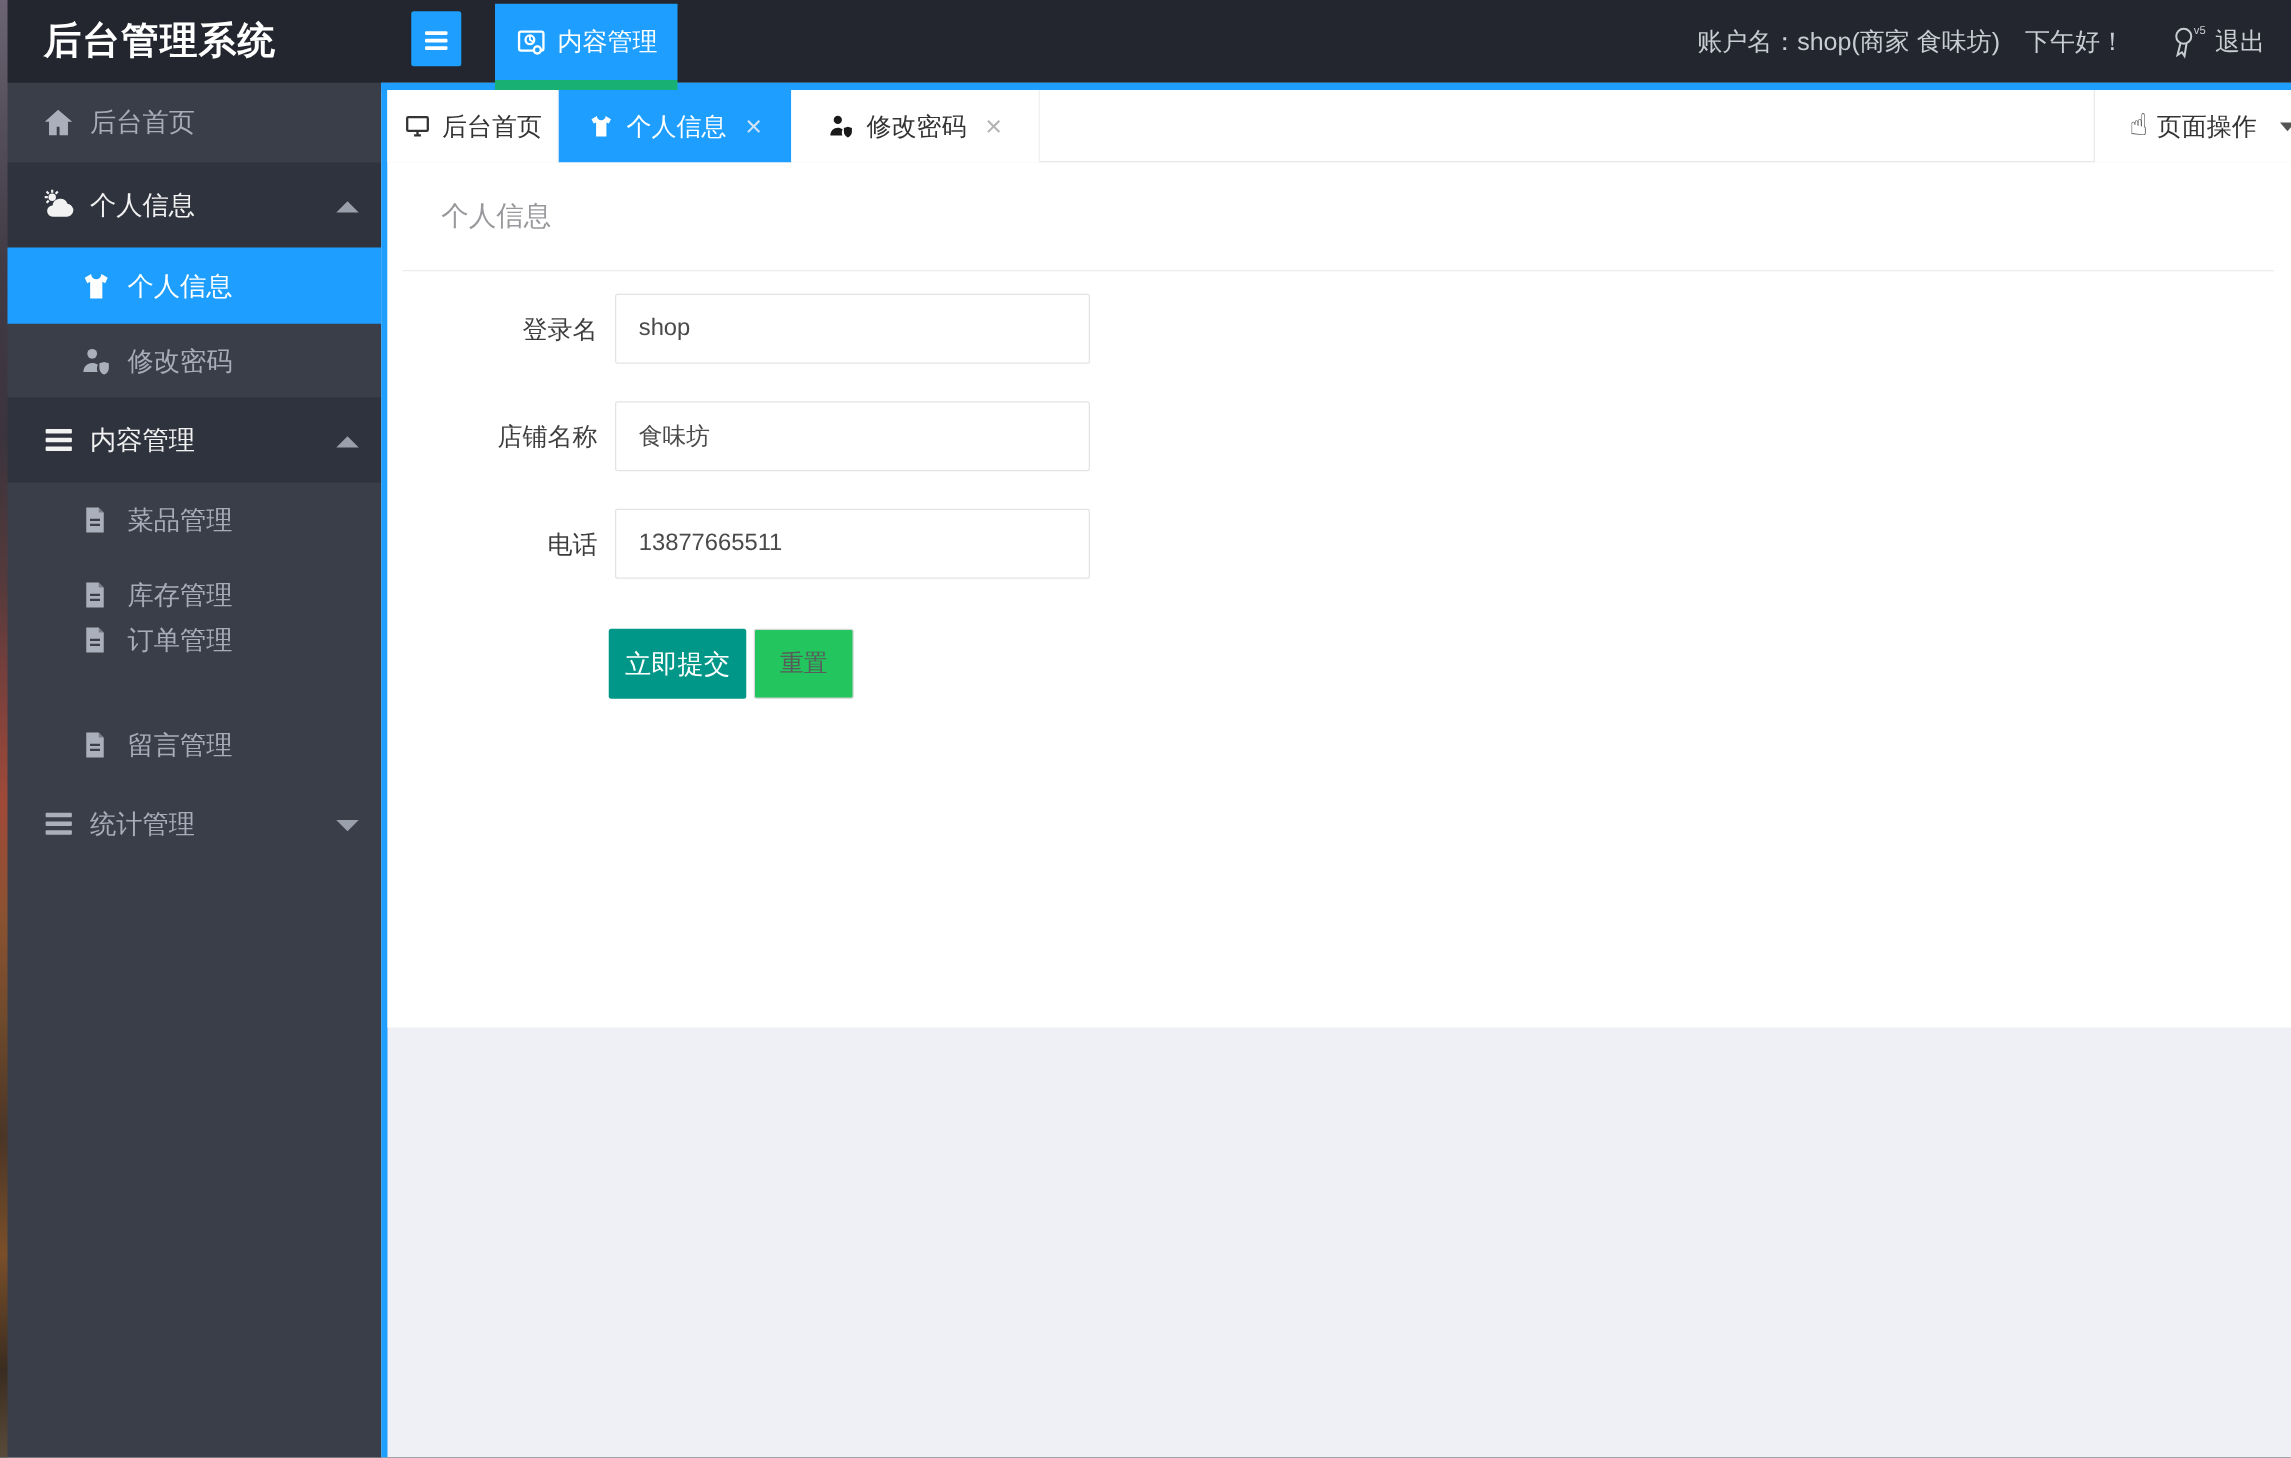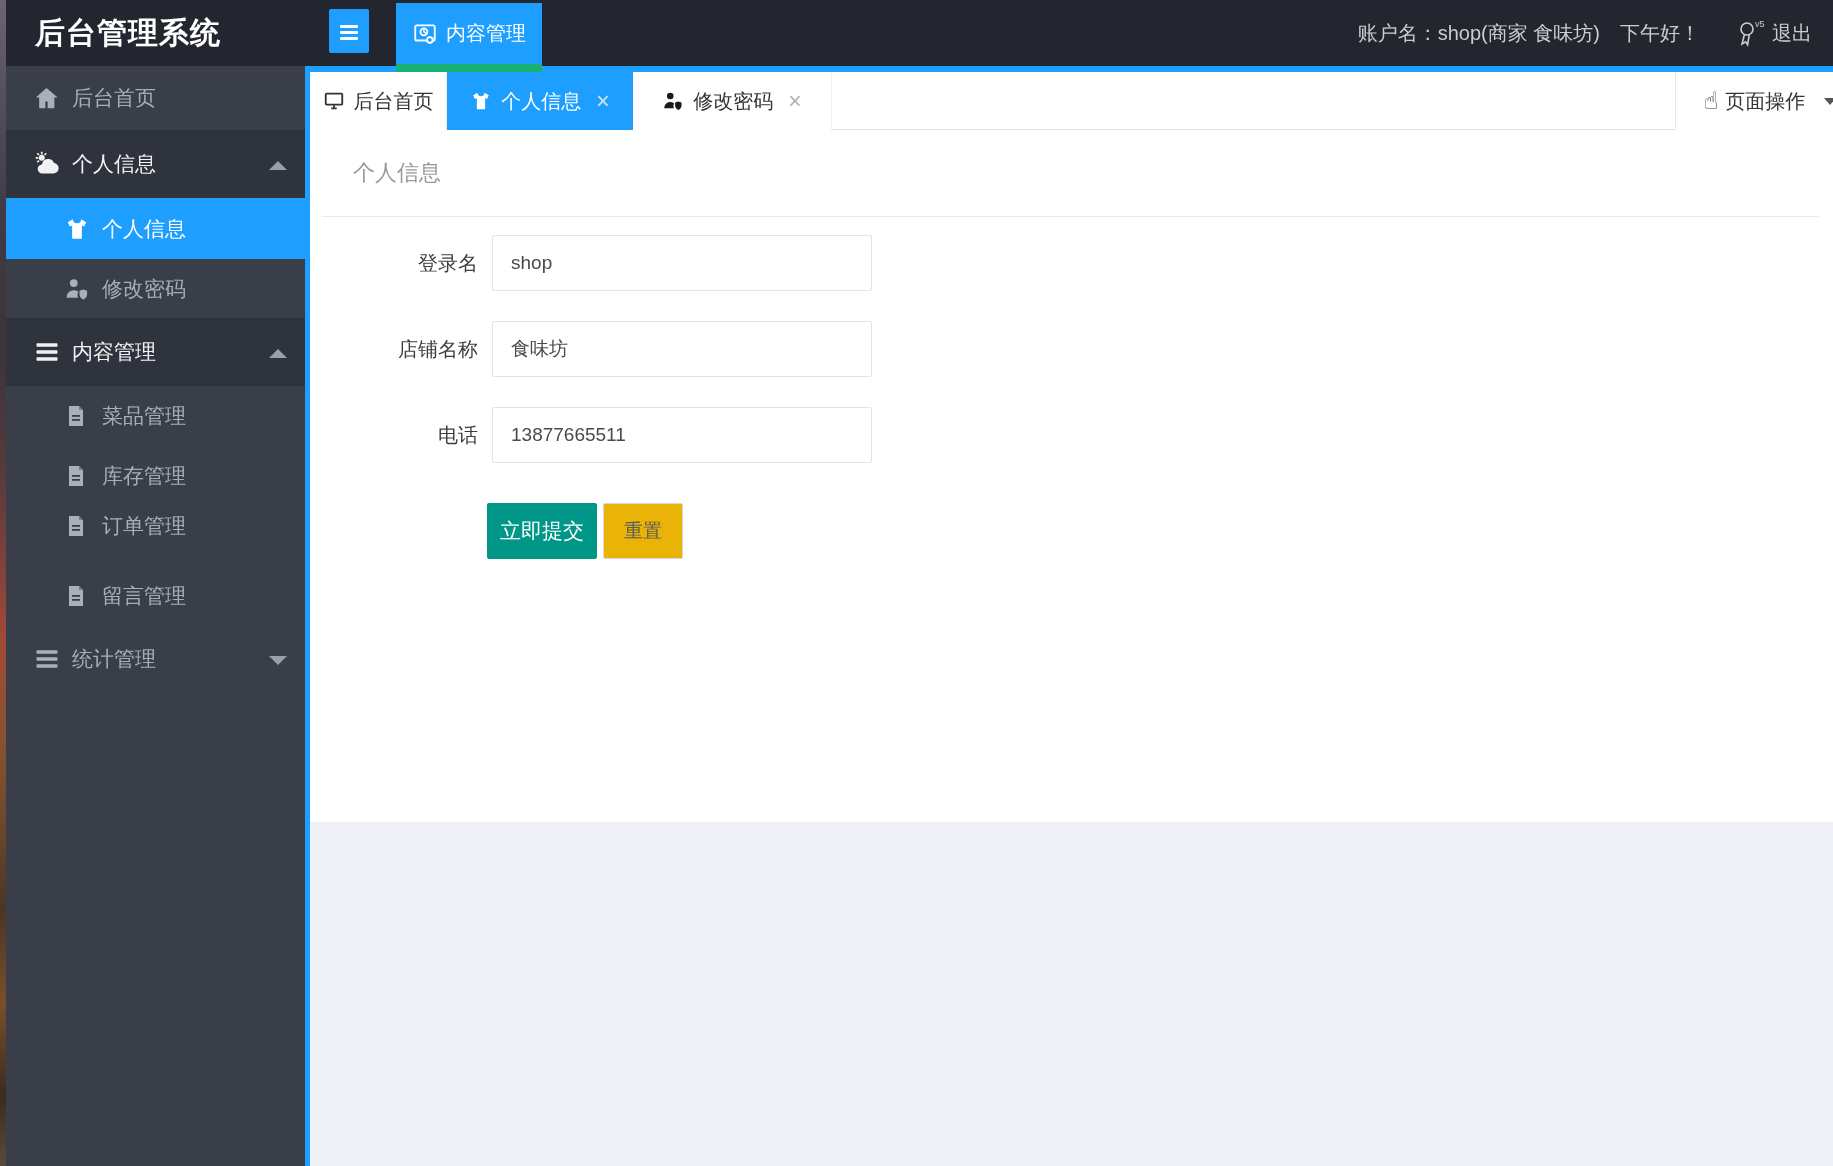--- a/index.html
+++ b/index.html
@@ -67,21 +67,21 @@
   .card-title { height:86px; line-height:86px; padding-left:43px; font-size:22px; color:#98999c; }
   .card-divider { margin:0 14px 0 12px; border-bottom:1px solid #ebebeb; }
   .form { padding-top:18px; }
   .f-row { display:flex; align-items:center; margin-bottom:30px; }
   .f-label { width:168px; text-align:right; font-size:20px; color:#3d3d3d; flex:none; }
   .f-input { margin-left:14px; width:380px; height:56px; border:1px solid #e3e3e3; border-radius:2px;
     padding:16px 18px; font-size:19px; color:#4a4a4a; outline:none; background:#fff; font-family:"Liberation Sans","DejaVu Sans",sans-serif; }
   .f-btns { margin-left:177px; margin-top:40px; display:flex; gap:6px; }
   .btn-submit { width:110px; height:56px; background:#009688; color:#fff; border:none; border-radius:2px;
     font-size:21px; cursor:pointer; font-family:inherit; }
-  .btn-reset { width:80px; height:56px; background:#eab308; color:#5a5a5a; border:1px solid #d6d6d6; border-radius:2px;
+  .btn-reset { width:80px; height:56px; background:#22c55e; color:#5a5a5a; border:1px solid #d6d6d6; border-radius:2px;
     font-size:19px; cursor:pointer; font-family:Liberation Mono, monospace; }
 
   svg { display:block; }
 </style>
 </head>
 <body>
 
 <div class="header">
   <div class="logo">后台管理系统</div>
 
@@ -195,21 +195,21 @@
       <svg width="24" height="24" viewBox="0 0 24 24" fill="currentColor">
           <path d="M5 2h10l4 4v16H5z"></path>
           <path d="M15 2v4h4z" fill="#3a3e49" opacity="0.45"></path>
           <rect x="8" y="11" width="8" height="1.8" fill="#3a3e49"></rect>
           <rect x="8" y="15" width="8" height="1.8" fill="#3a3e49"></rect>
         </svg>
     </span>
     <span class="s-label">库存管理</span>
   </div>
 
-  <div class="s-item child" style="top:430px;height:60px;">
+  <div class="s-item child" style="top:416px;height:60px;">
     <span class="s-ico">
       <svg width="24" height="24" viewBox="0 0 24 24" fill="currentColor">
           <path d="M5 2h10l4 4v16H5z"></path>
           <path d="M15 2v4h4z" fill="#3a3e49" opacity="0.45"></path>
           <rect x="8" y="11" width="8" height="1.8" fill="#3a3e49"></rect>
           <rect x="8" y="15" width="8" height="1.8" fill="#3a3e49"></rect>
         </svg>
     </span>
     <span class="s-label">订单管理</span>
   </div>

